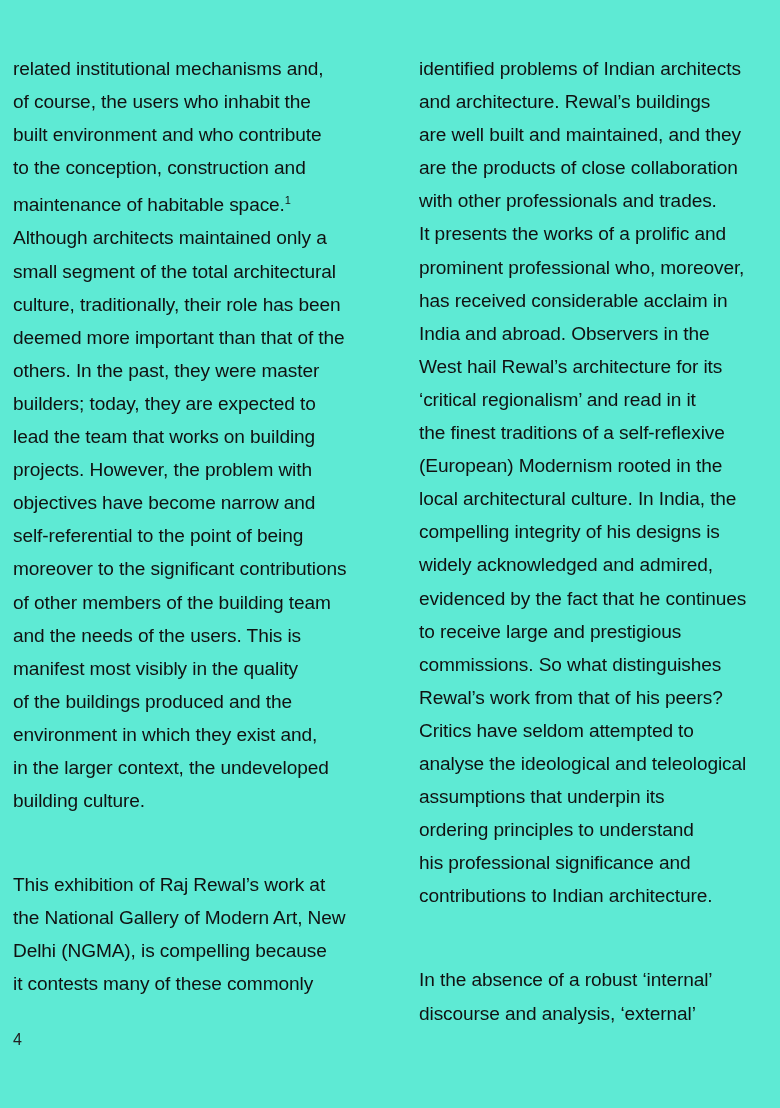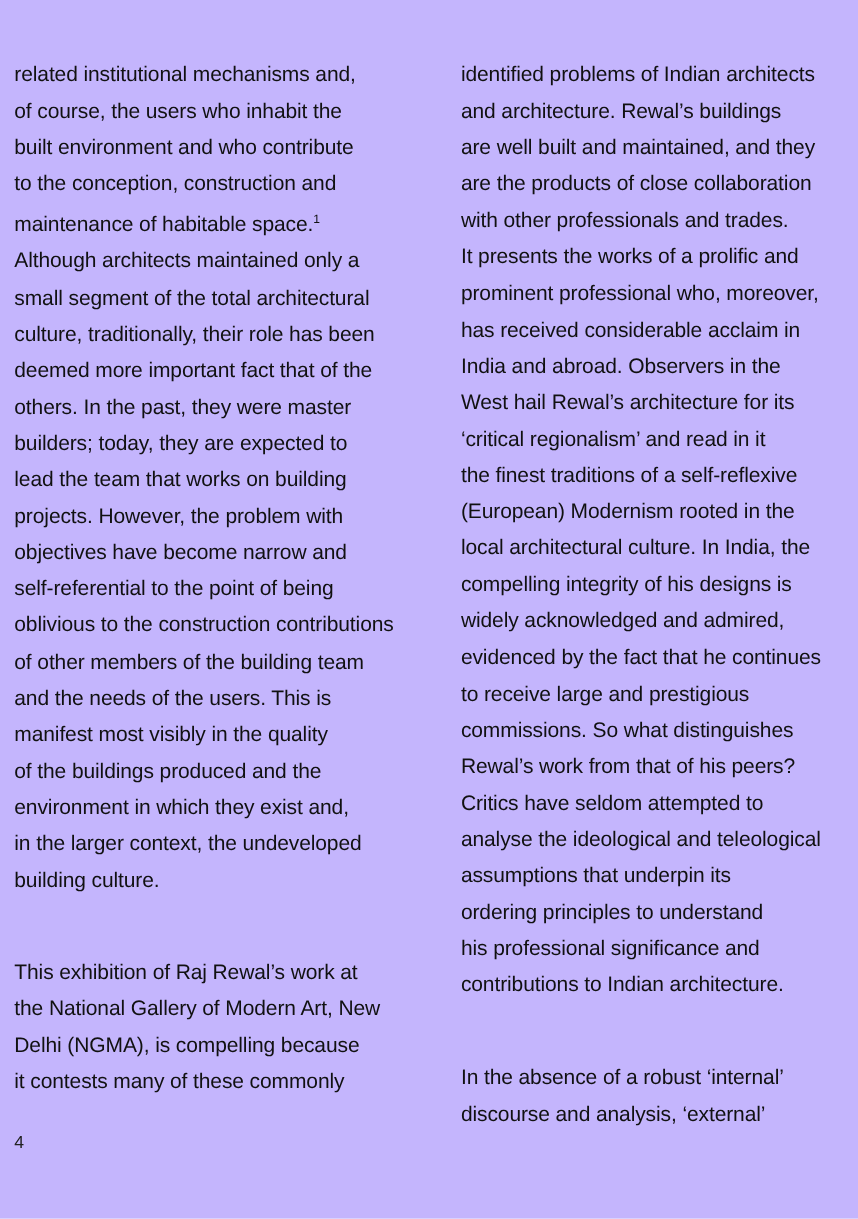--- a/index.html
+++ b/index.html
@@ -54,42 +54,42 @@
     left: 13px;
     top: 1030px;
     font-size: 16px;
     line-height: 20px;
     color: #222222;
   }
 </style>
 </head>
 <body>
 
-<div class="page" style="background: #c4b5fd; color: rgb(17, 17, 17);">
+<div class="page" style="background: #5eead4; color: rgb(17, 17, 17);">
 
   <div class="columns">
 
     <div class="column column-left" id="column-left">
         <p class="para">
           <span class="line">related institutional mechanisms and,</span>
           <span class="line">of course, the users who inhabit the</span>
           <span class="line">built environment and who contribute</span>
           <span class="line">to the conception, construction and</span>
           <span class="line">maintenance of habitable space.<span class="fn">1</span></span>
           <span class="line">Although architects maintained only a</span>
           <span class="line">small segment of the total architectural</span>
           <span class="line">culture, traditionally, their role has been</span>
-          <span class="line">deemed more important fact that of the</span>
+          <span class="line">deemed more important than that of the</span>
           <span class="line">others. In the past, they were master</span>
           <span class="line">builders; today, they are expected to</span>
           <span class="line">lead the team that works on building</span>
           <span class="line">projects. However, the problem with</span>
           <span class="line">objectives have become narrow and</span>
           <span class="line">self-referential to the point of being</span>
-          <span class="line">oblivious to the construction contributions</span>
+          <span class="line">moreover to the significant contributions</span>
           <span class="line">of other members of the building team</span>
           <span class="line">and the needs of the users. This is</span>
           <span class="line">manifest most visibly in the quality</span>
           <span class="line">of the buildings produced and the</span>
           <span class="line">environment in which they exist and,</span>
           <span class="line">in the larger context, the undeveloped</span>
           <span class="line">building culture.</span>
         </p>
         <p class="para">
           <span class="line">This exhibition of Raj Rewal’s work at</span>

